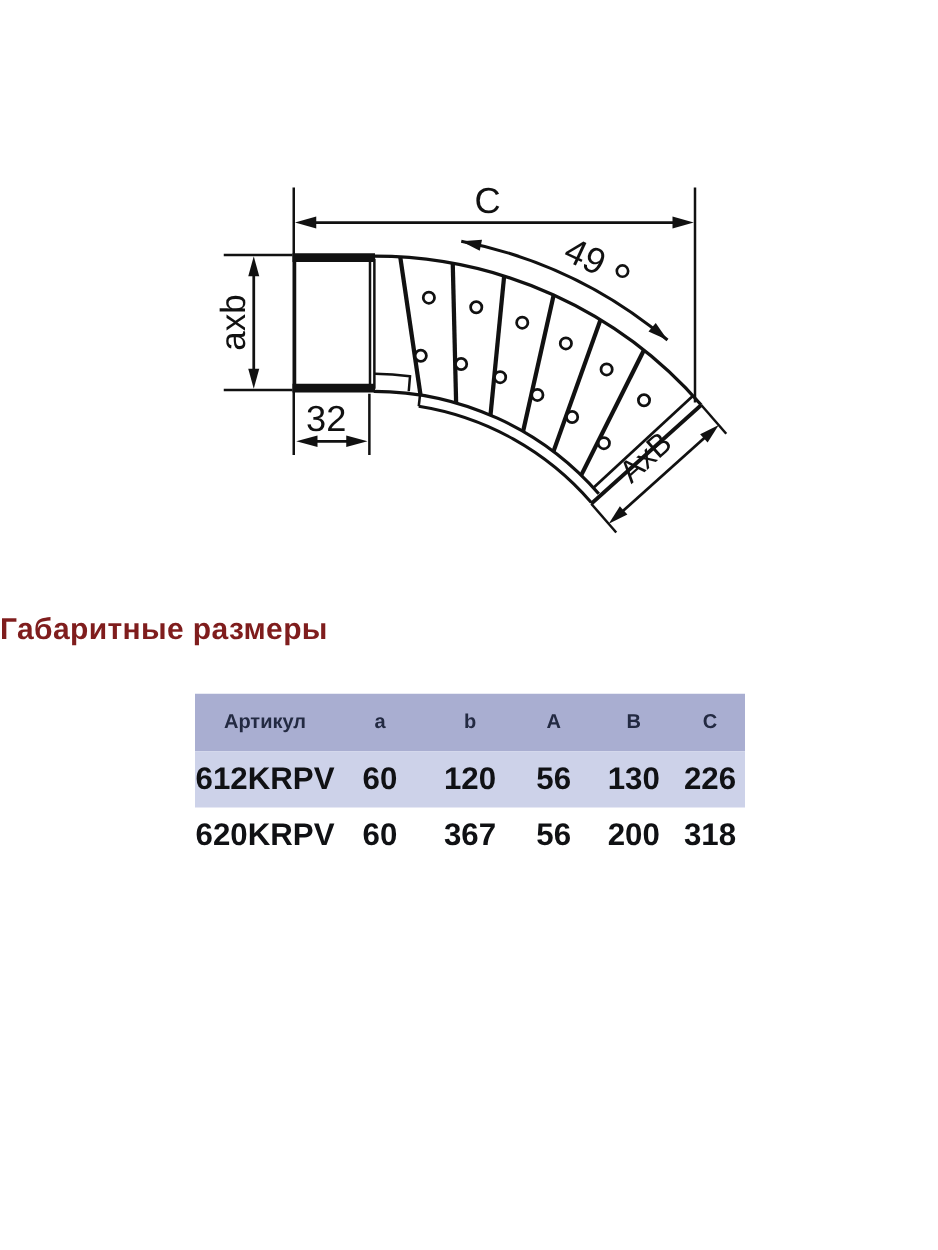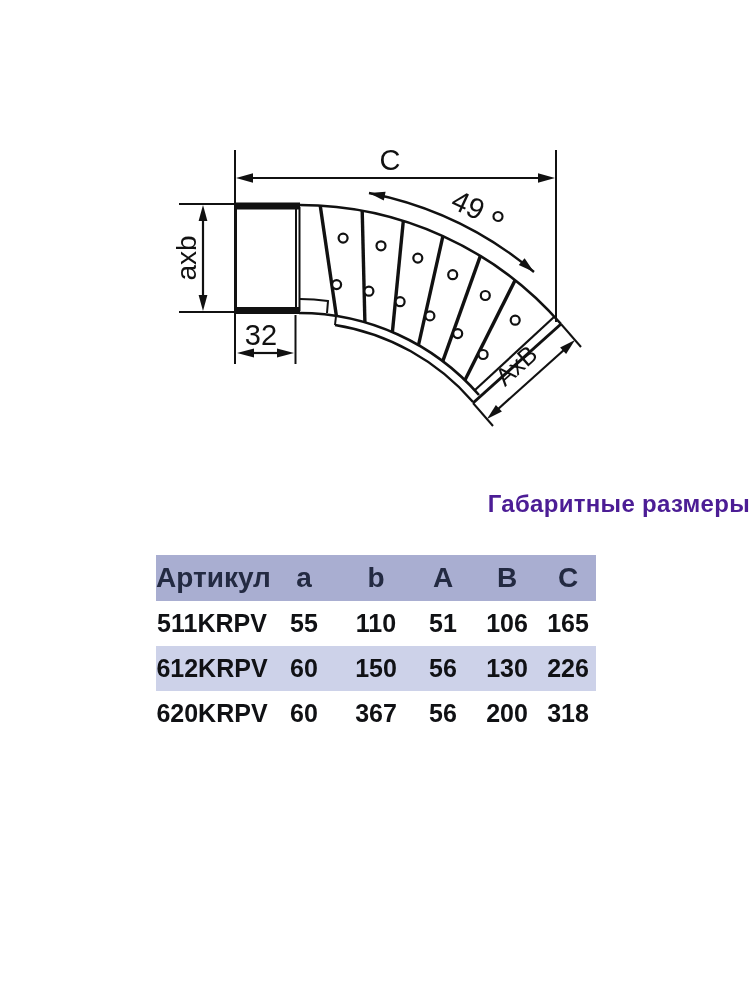--- a/index.html
+++ b/index.html
@@ -13,43 +13,43 @@
   }
   svg.drawing { position: absolute; left: 0; top: 0; }
   svg.drawing text {
     font-family: "Liberation Sans", sans-serif;
     fill: var(--line-color, #111);
   }
   .table-title {
     position: absolute;
     left: 0; right: 0;
     top: 490px;
-    text-align: right;
+    text-align: left;
     font-size: 24px;
     font-weight: 700;
     letter-spacing: 0.3px;
-    color: #4c1d95;
+    color: #7f1d1d;
   }
   .dim-table {
     position: absolute;
     left: 156px;
     top: 555px;
     width: 440px;
   }
   .trow {
     display: grid;
     grid-template-columns: 112px 72px 72px 62px 66px 56px;
     align-items: center;
     height: 45px;
   }
   .trow.head {
     height: 46px;
     background: var(--header-bg, #a9aed1);
     color: var(--header-fg, #232a42);
-    font-size: 28px;
+    font-size: 16px;
     font-weight: 600;
   }
   .trow.data {
     color: var(--data-fg, #101114);
     font-size: 25px;
     font-weight: 700;
   }
   .trow.alt { background: var(--row-alt-bg, #cdd2e9); }
   .tcell { text-align: center; white-space: nowrap; }
 </style>
@@ -147,32 +147,24 @@
   <div class="dim-table">
     <div class="trow head">
       <div class="tcell">Артикул</div>
       <div class="tcell">a</div>
       <div class="tcell">b</div>
       <div class="tcell">A</div>
       <div class="tcell">B</div>
       <div class="tcell">C</div>
     </div>
     <div id="tbody">
-        <div class="trow data">
-          <div class="tcell">511KRPV</div>
-          <div class="tcell">55</div>
-          <div class="tcell">110</div>
-          <div class="tcell">51</div>
-          <div class="tcell">106</div>
-          <div class="tcell">165</div>
-        </div>
         <div class="trow data alt">
           <div class="tcell">612KRPV</div>
           <div class="tcell">60</div>
-          <div class="tcell">150</div>
+          <div class="tcell">120</div>
           <div class="tcell">56</div>
           <div class="tcell">130</div>
           <div class="tcell">226</div>
         </div>
         <div class="trow data">
           <div class="tcell">620KRPV</div>
           <div class="tcell">60</div>
           <div class="tcell">367</div>
           <div class="tcell">56</div>
           <div class="tcell">200</div>

